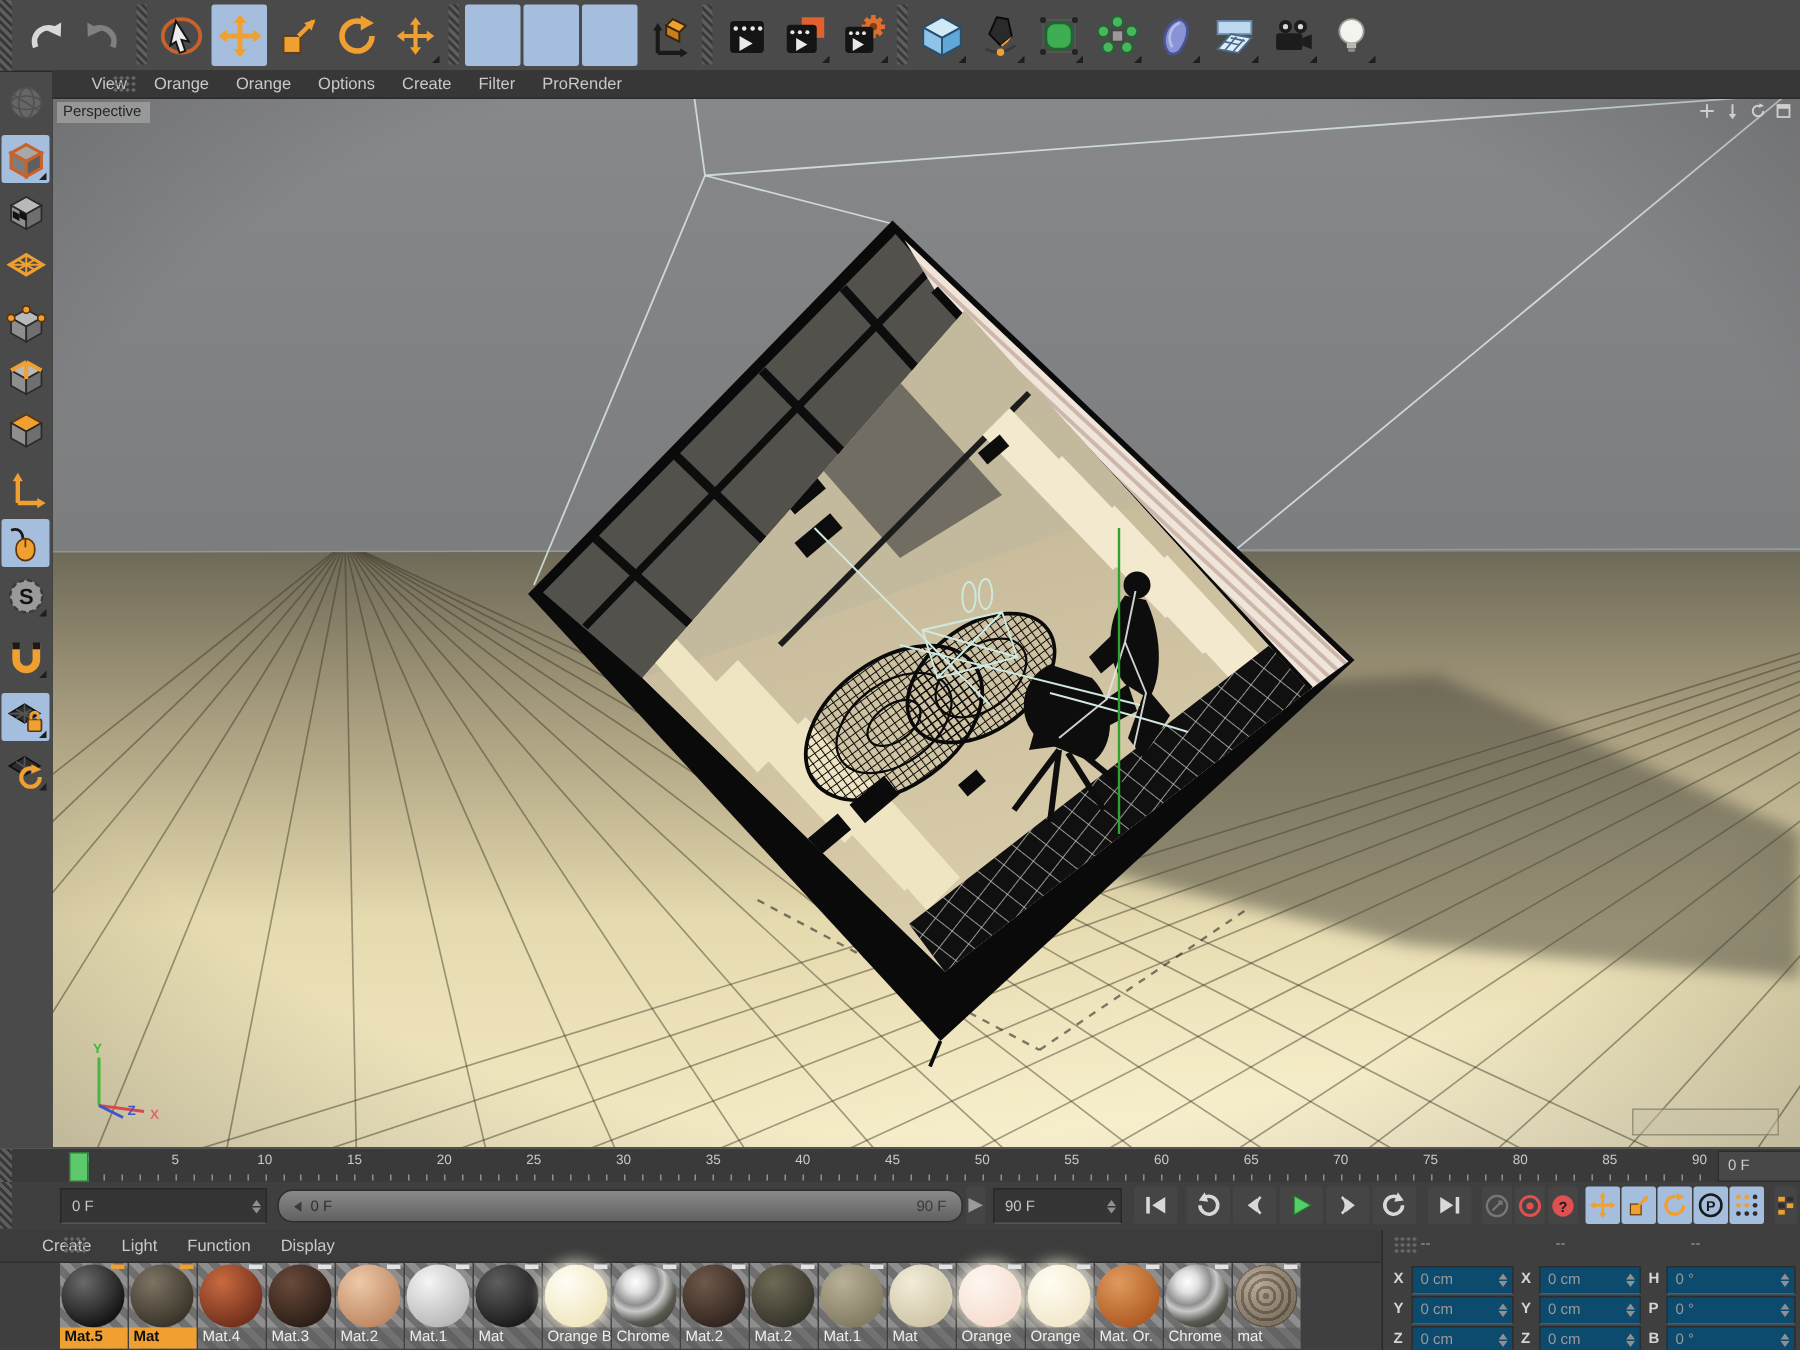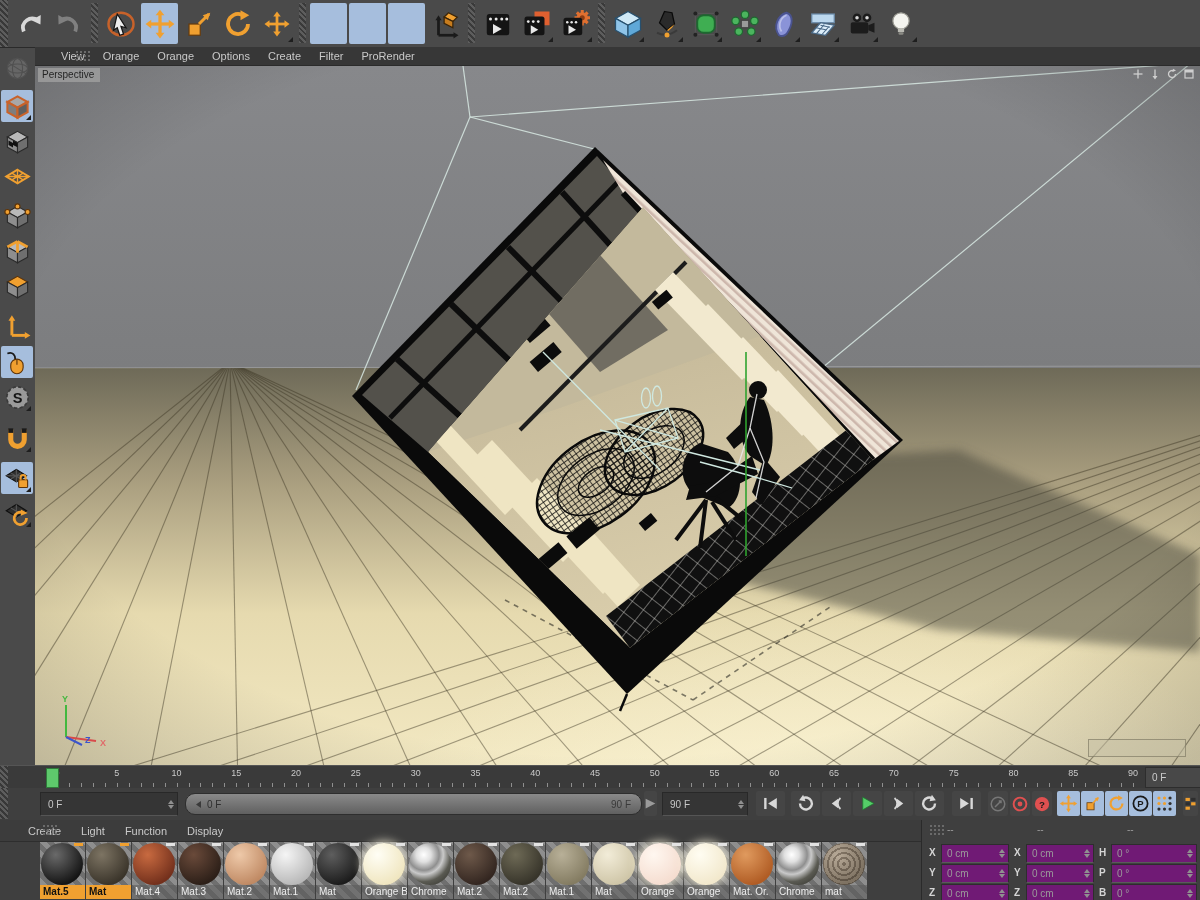--- a/index.html
+++ b/index.html
@@ -94,21 +94,21 @@
   .ball.glow{box-shadow:0 0 10px 2px rgba(255,250,225,.75);}
   .ball.chrome{background:radial-gradient(circle at 35% 28%,#ffffff 0%,#e0e0e0 18%,#8f8f8f 38%,#c9c9c9 48%,#5a5a52 66%,#3a3a34 88%,#2a2a26 100%);}
   .ball.tex{background:radial-gradient(circle at 35% 30%,#b9ab99,#7e7262 70%),
             repeating-radial-gradient(circle at 50% 50%,rgba(60,45,30,.35) 0 2px,transparent 2px 5px);
             background-blend-mode:multiply;}
   #coords{position:absolute;left:921px;top:820px;width:279px;height:80px;background:#3f3f3f;
           border-left:1px solid #2a2a2a;}
   #coords .hdr{position:absolute;top:4px;color:#9a9a9a;font-size:10px;}
   .crow{position:absolute;left:0;width:279px;height:20px;}
   .clab{position:absolute;top:3px;color:#d5d5d5;font-size:10px;font-weight:bold;}
-  .cfield{position:absolute;top:0;height:17px;background:#701a75;border:1px solid #2d2d2d;
+  .cfield{position:absolute;top:0;height:17px;background:#0c4a6e;border:1px solid #2d2d2d;
           border-bottom-color:#5a5a5a;color:#9a9a9a;font-size:10px;display:flex;align-items:center;}
   .cfield .val{flex:1;padding-left:5px;}
 </style>
 </head>
 <body>
 <div id="app">
 
 <div id="toolbar">
   <div class="grip-h" style="left:0;top:0;width:8px;height:47px;"></div>
   <div class="pad"></div>

